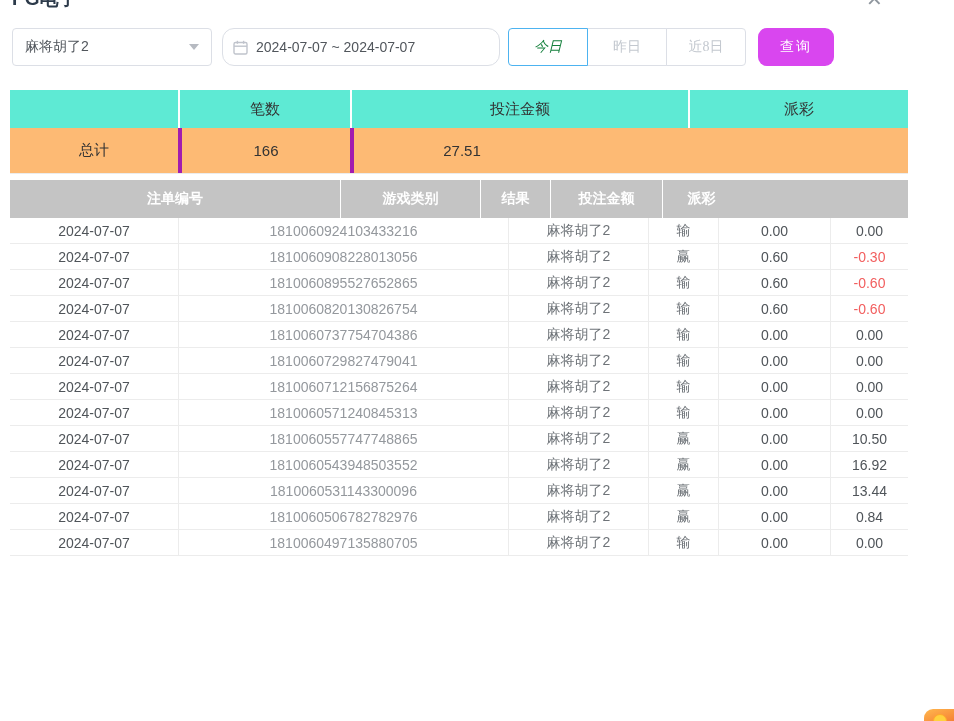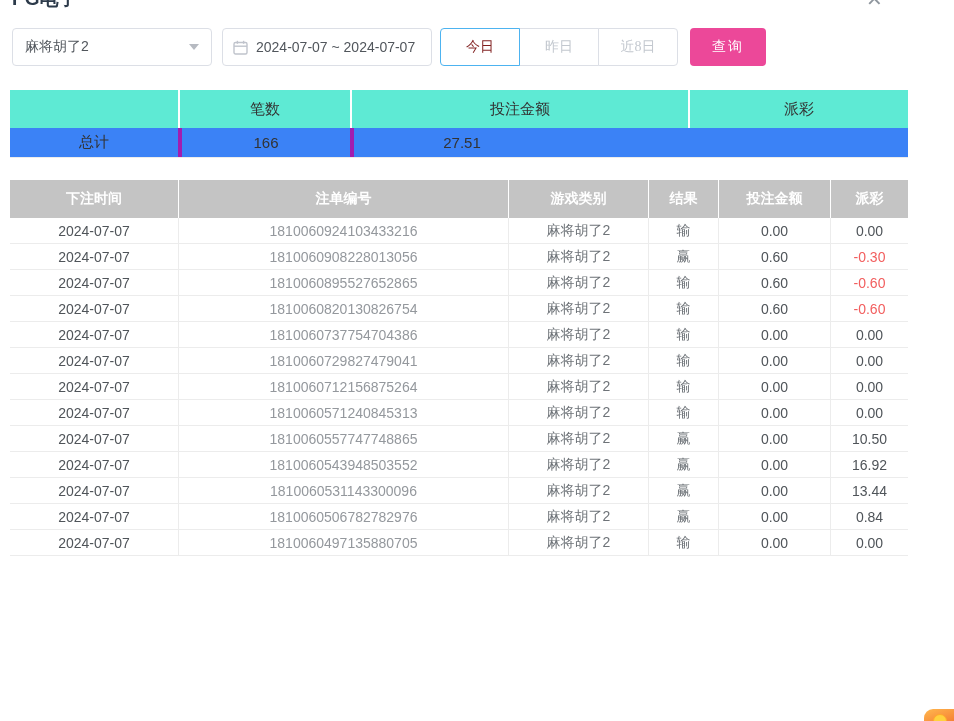--- a/index.html
+++ b/index.html
@@ -7,36 +7,36 @@
   .screen { position: relative; width: 954px; height: 721px; background: #fff; overflow: hidden; }
 
   
   .page-title { position: absolute; top: -14px; left: 12px; font-size: 19px; font-weight: 700; color: #2c3a4a; }
   .close-btn { position: absolute; top: -11px; left: 866px; font-size: 20px; color: #8f969e; cursor: pointer; line-height: 1; }
 
   
   .controls { position: absolute; top: 28px; left: 12px; display: flex; align-items: center; }
   .select-box { width: 200px; height: 38px; border: 1px solid #dcdfe6; border-radius: 4px; display: flex; align-items: center; justify-content: space-between; padding: 0 12px; font-size: 14px; color: #51565c; background: #fff; cursor: pointer; }
   .caret { width: 0; height: 0; border-left: 5px solid transparent; border-right: 5px solid transparent; border-top: 6px solid #b6bac1; }
-  .date-box { width: 210px; height: 38px; border: 1px solid #dcdfe6; border-radius: 4px; display: flex; align-items: center; padding: 0 10px; margin-left: 10px; font-size: 14px; color: #51565c; background: #fff; cursor: pointer; }
+  .date-box { width: 278px; height: 38px; border: 1px solid #dcdfe6; border-radius: 12px; display: flex; align-items: center; padding: 0 10px; margin-left: 10px; font-size: 14px; color: #51565c; background: #fff; cursor: pointer; }
   .cal-icon { margin-right: 8px; display: inline-flex; }
   .btn-group { display: flex; margin-left: 8px; }
   .qbtn { width: 80px; height: 38px; background: #fff; border: 1px solid #dcdfe6; color: #c3c8cf; font-size: 14px; cursor: pointer; position: relative; font-family: inherit; }
   .qbtn + .qbtn { margin-left: -1px; }
   .qbtn.first { border-radius: 4px 0 0 4px; }
   .qbtn.last { border-radius: 0 4px 4px 0; font-family: Liberation Serif, serif; }
-  .qbtn.active { border-color: #4db3f0; color: #7f1d1d; z-index: 2; }
-  .search-btn { width: 76px; height: 38px; margin-left: 12px; background: #ec4899; border: none; border-radius: 4px; color: #fff; font-size: 14px; letter-spacing: 2px; cursor: pointer; font-family: inherit; }
+  .qbtn.active { border-color: #4db3f0; color: #15803d; z-index: 2; font-style: italic; }
+  .search-btn { width: 76px; height: 38px; margin-left: 12px; background: #d946ef; border: none; border-radius: 9px; color: #fff; font-size: 14px; letter-spacing: 2px; cursor: pointer; font-family: inherit; }
 
   
   .summary { position: absolute; top: 90px; left: 10px; width: 898px; font-size: 15px; }
   .sum-header { display: flex; height: 38px; background: #5eead4; }
   .sum-header .cell { border-left: 2px solid #fff; }
   .sum-header .cell:first-child { border-left: none; }
-  .sum-row { display: flex; height: 30px; background: #3b82f6; border-bottom: 1px solid #ececec; }
+  .sum-row { display: flex; height: 46px; background: #fdba74; border-bottom: 1px solid #ececec; }
   .sum-row .cell { border-left: 4px solid #a21caf; }
   .sum-row .cell:first-child { border-left: none; }
   .summary .cell { display: flex; align-items: center; justify-content: center; color: #333; }
   .s0 { width: 168px; } .s1 { width: 172px; } .s2 { width: 338px; } .s3 { width: 220px; }
 
   
   .bet-table { position: absolute; top: 180px; left: 10px; width: 898px; font-size: 14px; }
   .tbl-header { display: flex; height: 38px; background: #c4c4c4; }
   .tbl-header .cell { color: #fff; font-weight: 700; border-left: 1px solid #fff; }
   .tbl-header .cell:first-child { border-left: none; }
@@ -97,21 +97,20 @@
     </div>
     <div class="sum-row">
       <div class="cell s0">总计</div>
       <div class="cell s1">166</div>
       <div class="cell s3">27.51</div>
     </div>
   </div>
 
   <div class="bet-table">
     <div class="tbl-header">
-      <div class="cell c0">下注时间</div>
       <div class="cell c1">注单编号</div>
       <div class="cell c2">游戏类别</div>
       <div class="cell c3">结果</div>
       <div class="cell c4">投注金额</div>
       <div class="cell c5">派彩</div>
     </div>
     <div>
         <div class="tbl-row">
           <div class="cell c0">2024-07-07</div>
           <div class="cell c1">1810060924103433216</div>

